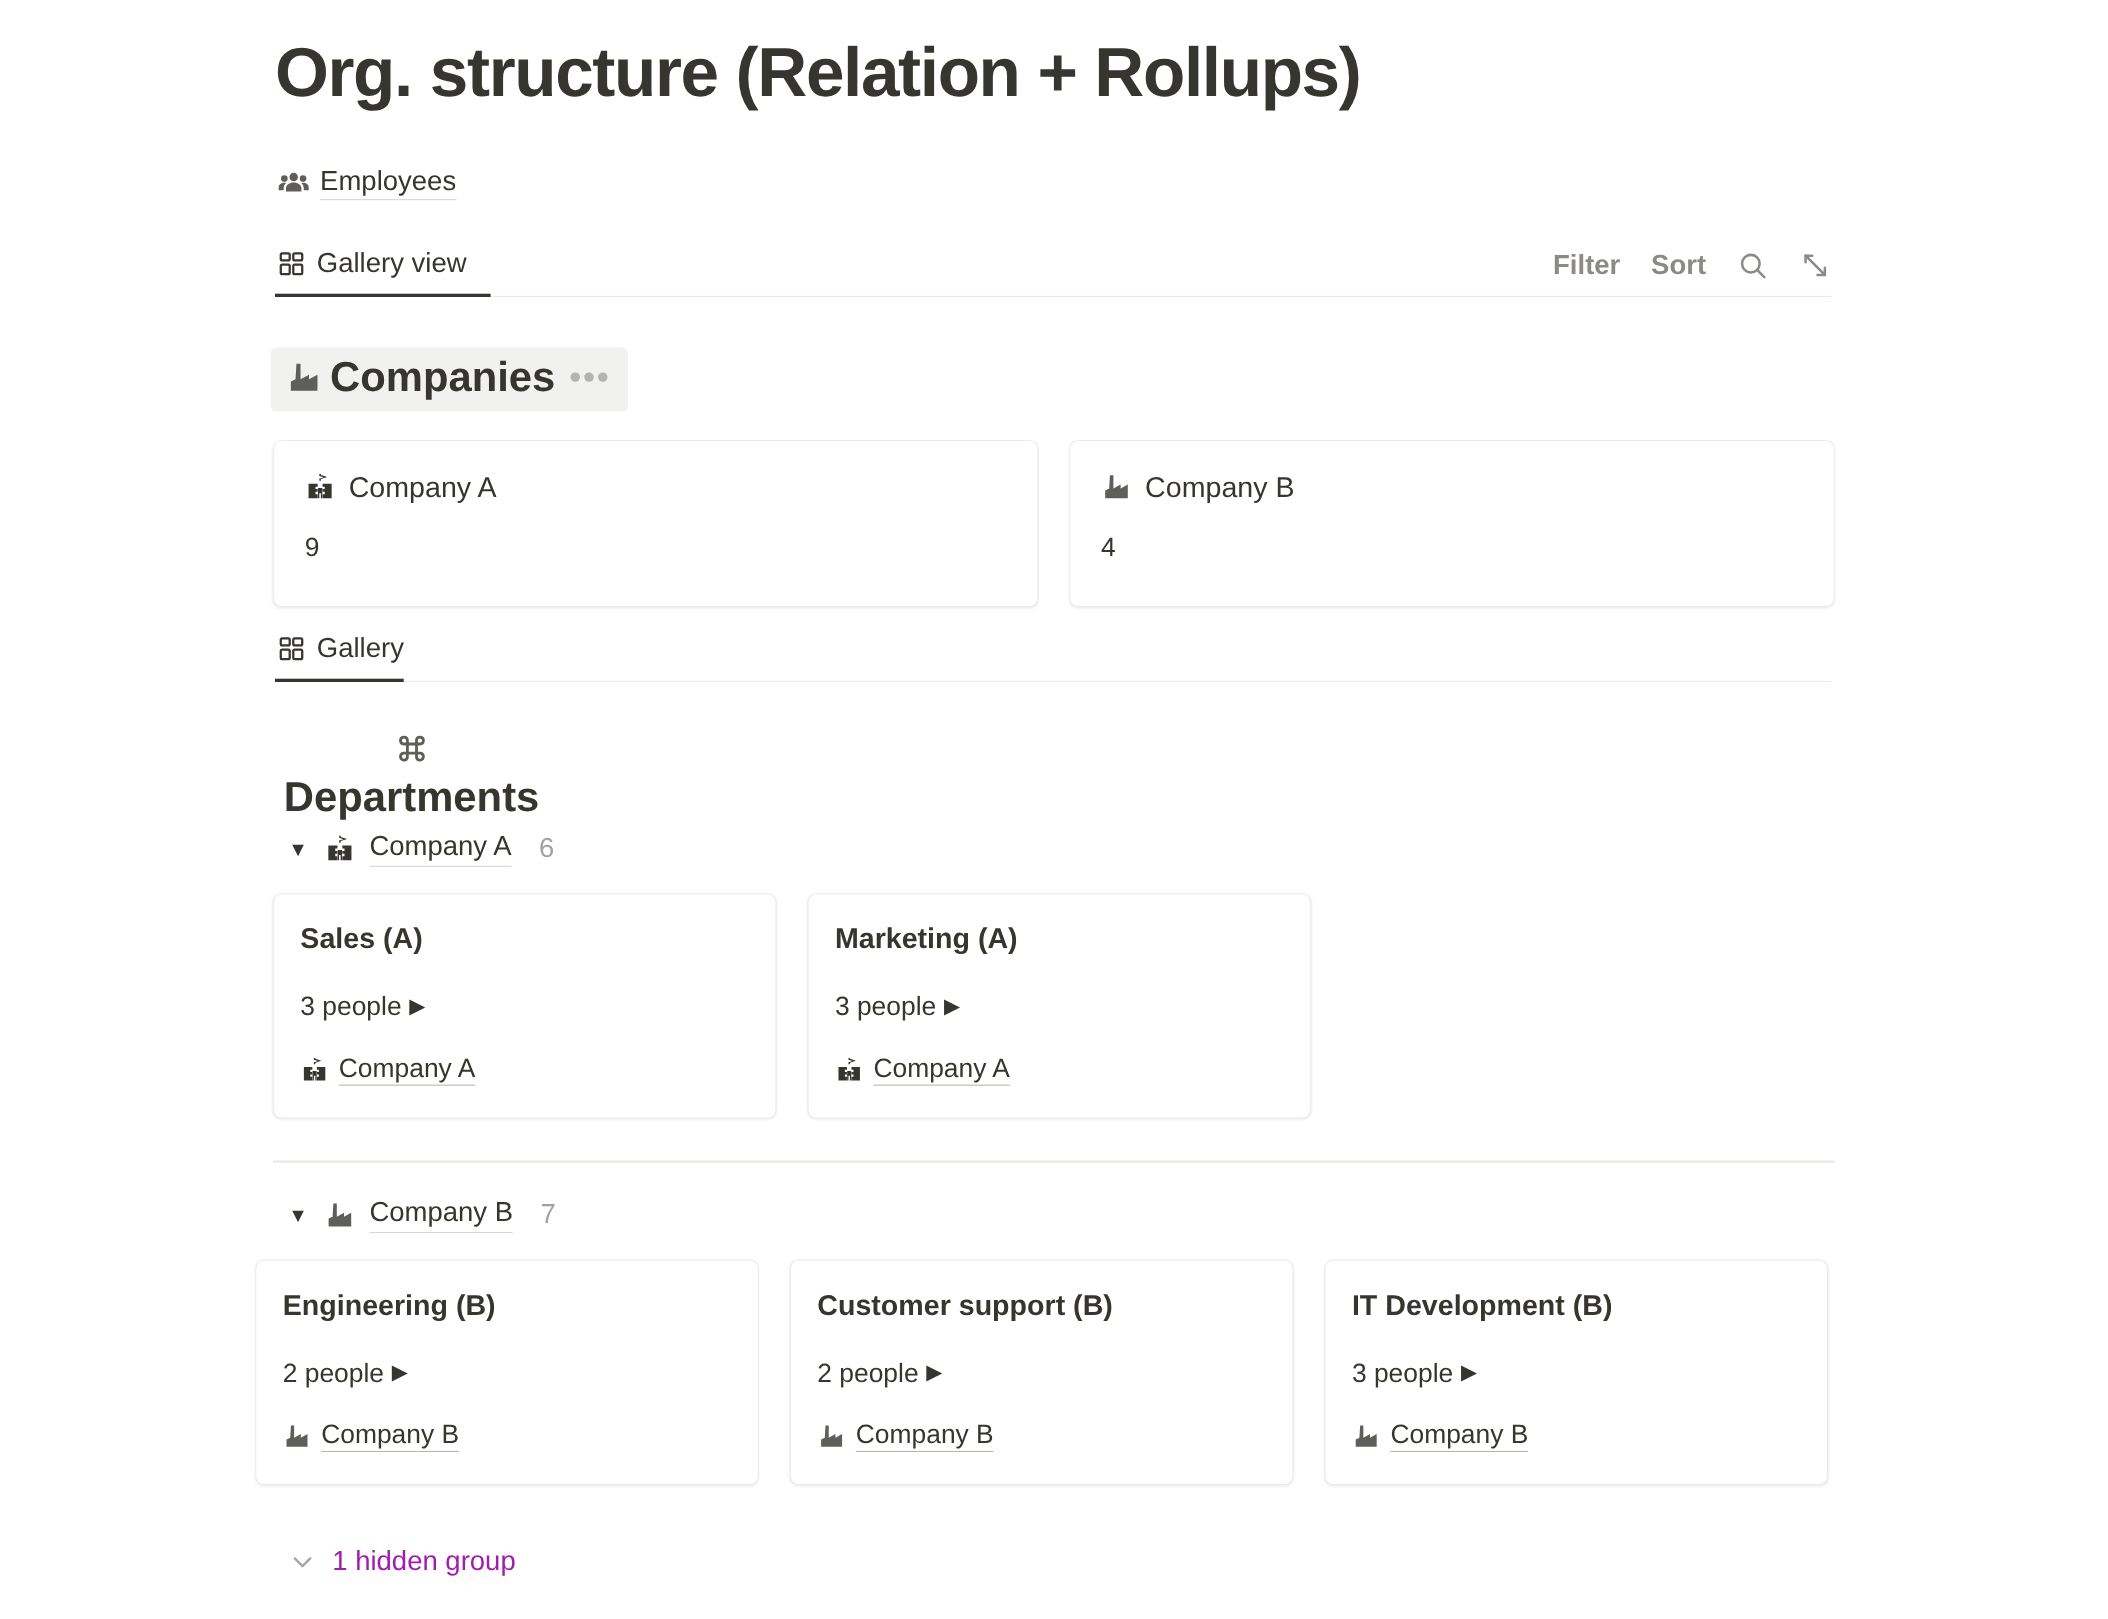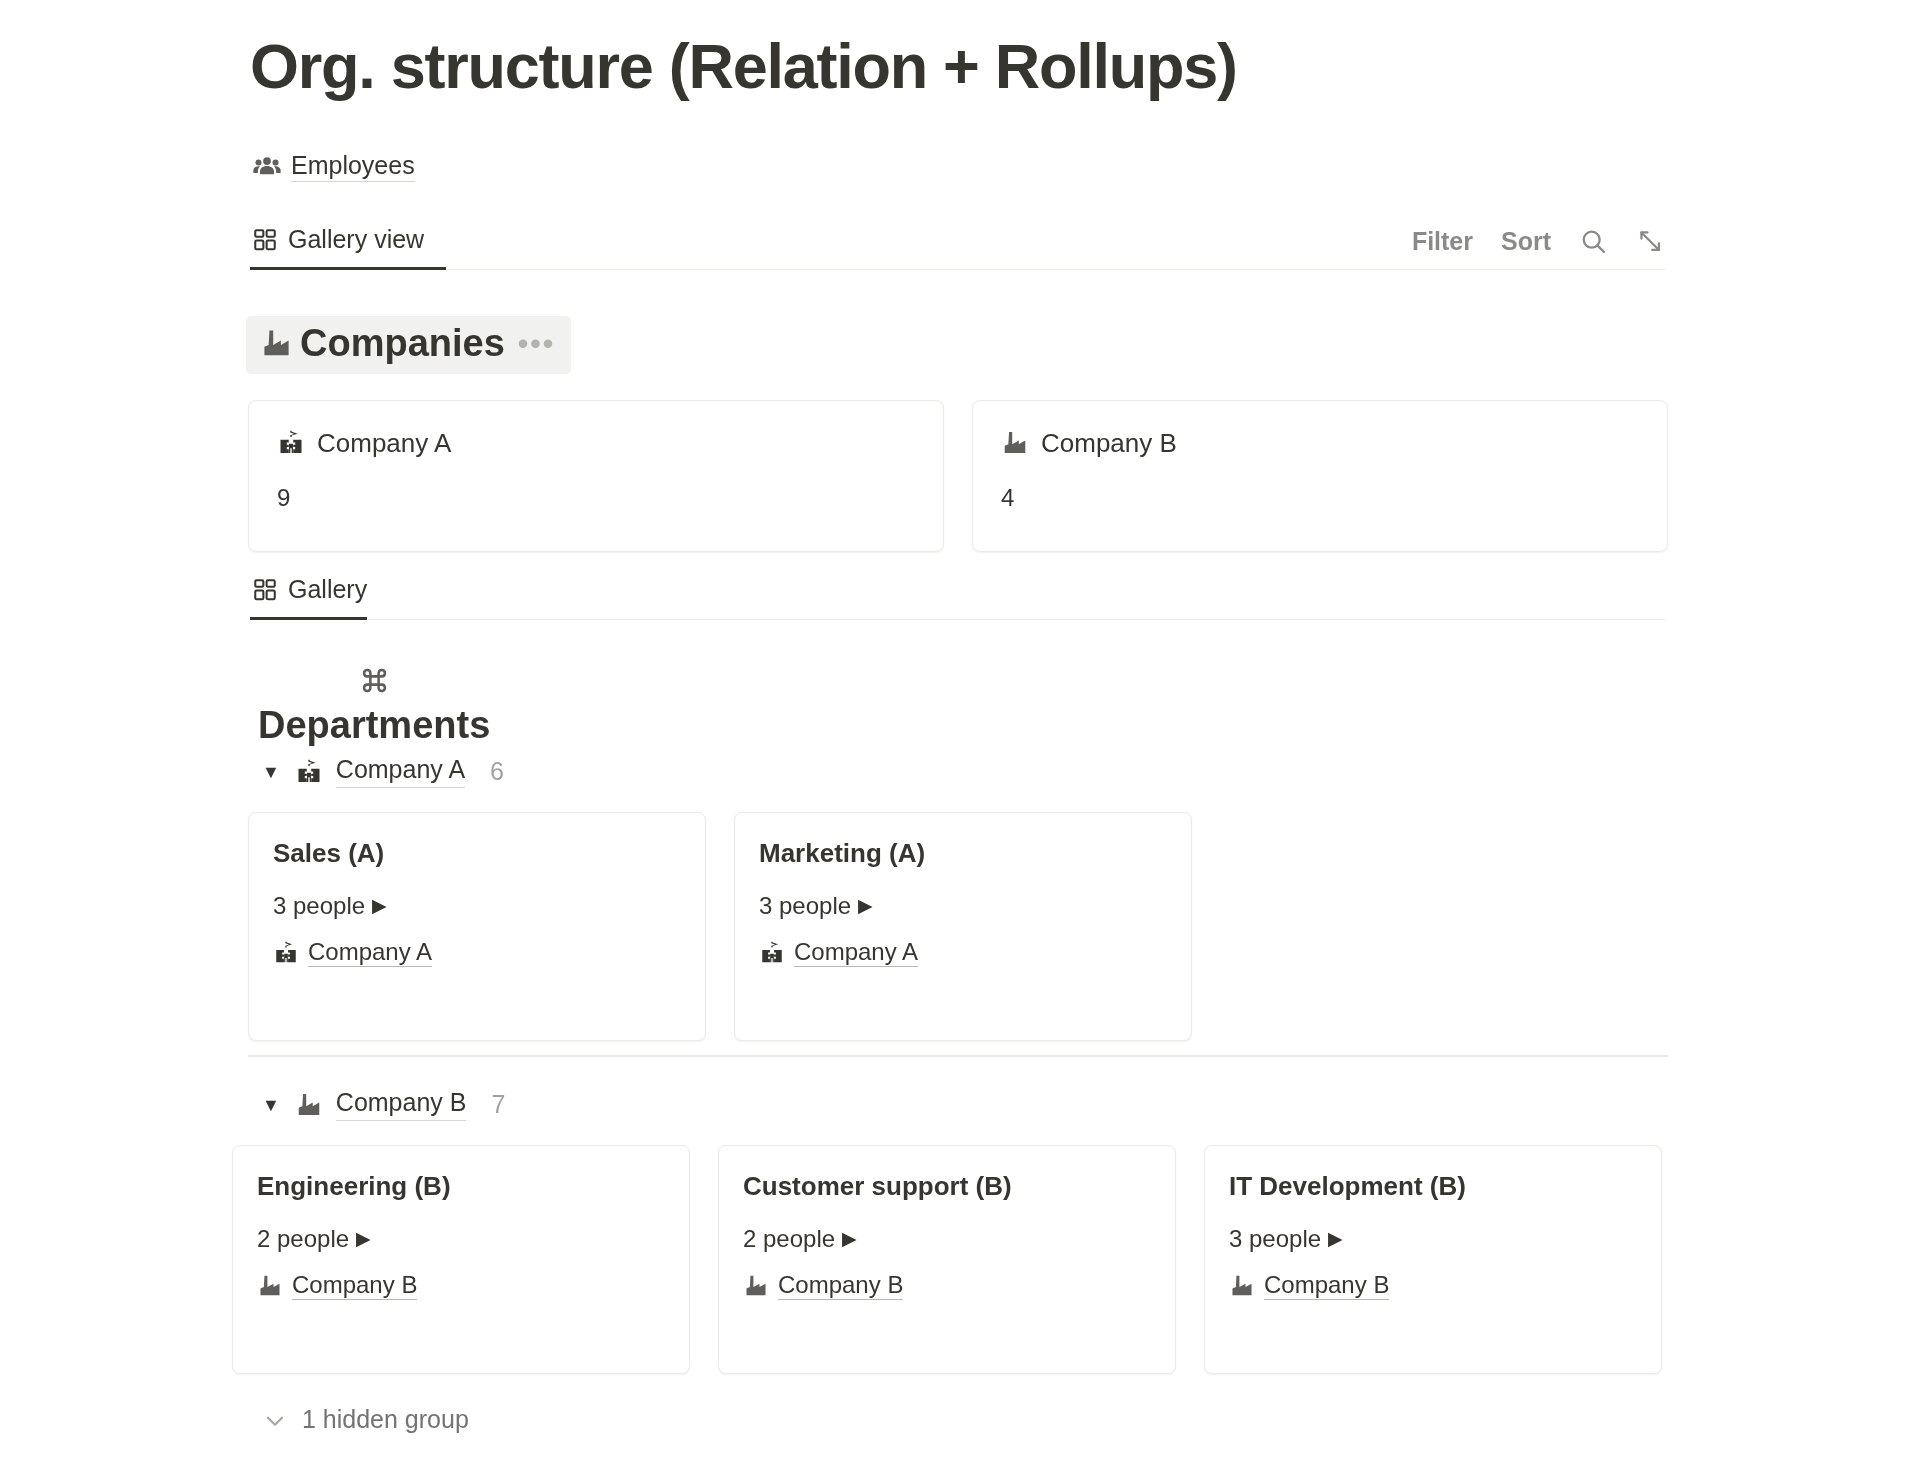--- a/index.html
+++ b/index.html
@@ -168,22 +168,23 @@
   }
   .company-card .card-count {
     margin-top: 29px;
     font-size: 24px;
     color: #37352f;
     line-height: 1;
   }
 
   .dept-card {
     width: 458px;
-    height: 229px;
+    height: 205px;
     padding: 26px 24px 0 24px;
+    gap: 10px;
   }
   .dept-card .dept-title {
     font-size: 26px;
     font-weight: 700;
     color: #37352f;
     line-height: 1.1;
     white-space: nowrap;
   }
   .dept-card .dept-people {
     margin-top: 26px;
@@ -250,23 +251,23 @@
     height: 1.5px;
     background: #ebe9e4;
   }
 
   
   .hidden-group {
     position: absolute;
     left: 262px;
     top: 1405px;
     display: flex;
-    align-items: flex-end;
+    align-items: center;
     gap: 14px;
-    color: #737373;
+    color: #a21caf;
     font-size: 25px;
     white-space: nowrap;
   }
 
   
   .icon { display: inline-flex; align-items: center; justify-content: center; flex: none; }
   .icon svg { display: block; }
 </style>
 </head>
 <body>

